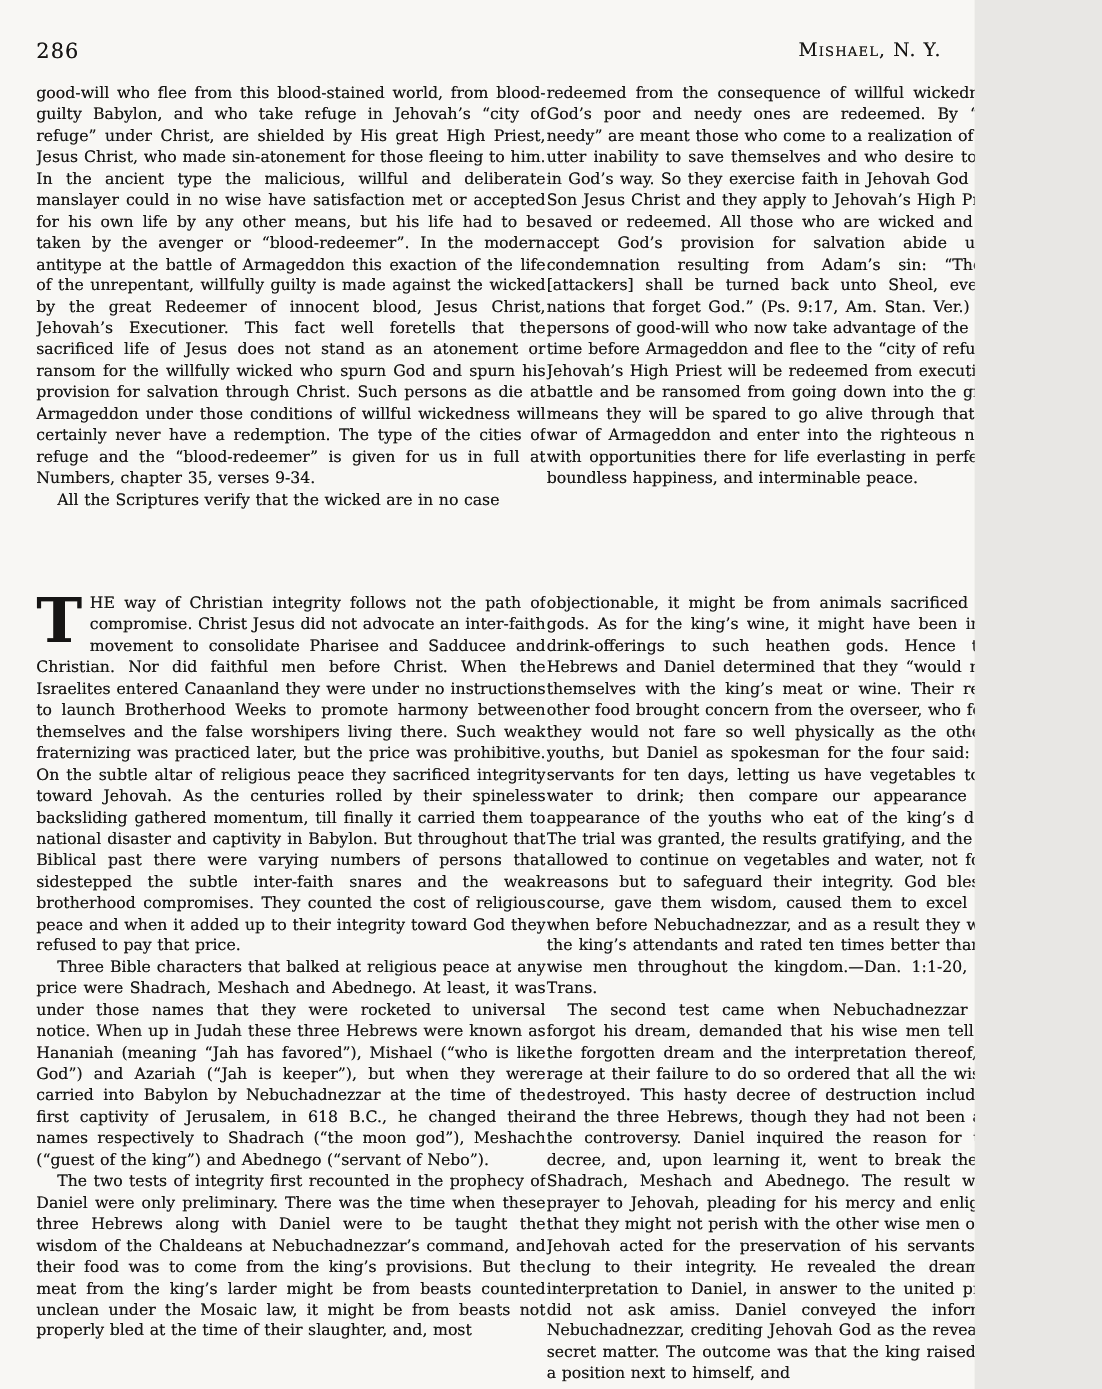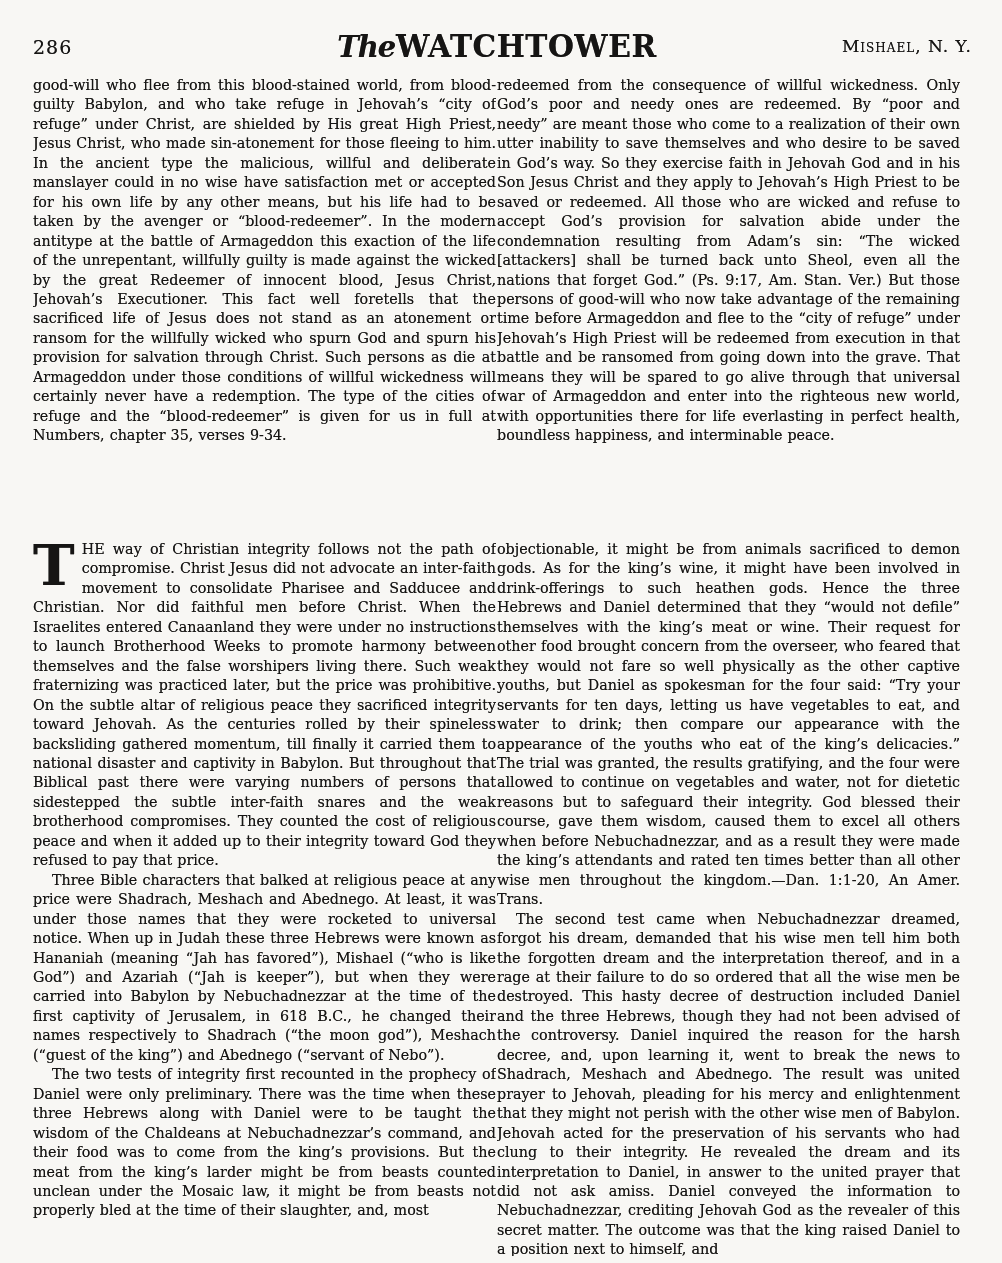--- a/index.html
+++ b/index.html
@@ -3,21 +3,21 @@
 <meta charset="utf-8">
 <style>
   html,body{margin:0;padding:0;}
   body{
     width:1002px;height:1263px;
     background:#e8e7e4;
     font-family:"DejaVu Serif", serif;
   }
   .page{
     position:relative;
-    width:1002px;height:1263px;
+    width:886px;height:1263px;
     background:#f8f7f4;
     color:#161514;
     overflow:hidden;
     text-shadow:0 0 0.45px rgba(20,18,16,0.65);
   }
   .running-head{
     position:absolute;
     top:28px;left:33px;right:30px;
     height:40px;
   }
@@ -76,29 +76,27 @@
     padding:3px 7px 0 0;
   }
 </style>
 </head>
 <body>
 
 <div class="page">
 
   <div class="running-head">
     <span class="page-number">286</span>
-    <div class="masthead">
-      <span class="the">The</span><span class="title">WATCHTOWER</span>
-    </div>
     <span class="location">Mishael, N. Y.</span>
   </div>
 
   <div class="cols first">
     <div class="col">
       <p><span>good-will who flee from this blood-stained world, from blood-guilty Babylon, and who take refuge in Jehovah’s “city of refuge” under Christ, are shielded by His great High Priest, Jesus Christ, who made sin-atonement for those fleeing to him. In the ancient type the malicious, willful and deliberate manslayer could in no wise have satisfaction met or accepted for his own life by any other means, but his life had to be taken by the avenger or “blood-redeemer”. In the modern antitype at the battle of Armageddon this exaction of the life of the unrepentant, willfully guilty is made against the wicked by the great Redeemer of innocent blood, Jesus Christ, Jehovah’s Executioner. This fact well foretells that the sacrificed life of Jesus does not stand as an atonement or ransom for the willfully wicked who spurn God and spurn his provision for salvation through Christ. Such persons as die at Armageddon under those conditions of willful wickedness will certainly never have a redemption. The type of the cities of refuge and the “blood-redeemer” is given for us in full at Numbers, chapter 35, verses 9-34.</span></p>
+      <p class="ind"><span>All the Scriptures verify that the wicked are in no case</span></p>
     </div>
     <div class="col">
       <p><span>redeemed from the consequence of willful wickedness. Only God’s poor and needy ones are redeemed. By “poor and needy” are meant those who come to a realization of their own utter inability to save themselves and who desire to be saved in God’s way. So they exercise faith in Jehovah God and in his Son Jesus Christ and they apply to Jehovah’s High Priest to be saved or redeemed. All those who are wicked and refuse to accept God’s provision for salvation abide under the condemnation resulting from Adam’s sin: “The wicked [attackers] shall be turned back unto Sheol, even all the nations that forget God.” (Ps. 9:17, </span><span class="it">Am. Stan. Ver.</span><span>) But those persons of good-will who now take advantage of the remaining time before Armageddon and flee to the “city of refuge” under Jehovah’s High Priest will be redeemed from execution in that battle and be ransomed from going down into the grave. That means they will be spared to go alive through that universal war of Armageddon and enter into the righteous new world, with opportunities there for life everlasting in perfect health, boundless happiness, and interminable peace.</span></p>
     </div>
   </div>
 
 
   <div class="cols second">
     <div class="col">
       <p><span class="dropcap">T</span><span>HE way of Christian integrity follows not the path of compromise. Christ Jesus did not advocate an inter-faith movement to consolidate Pharisee and Sadducee and Christian. Nor did faithful men before Christ. When the Israelites entered Canaanland they were under no instructions to launch Brotherhood Weeks to promote harmony between themselves and the false worshipers living there. Such weak fraternizing was practiced later, but the price was prohibitive. On the subtle altar of religious peace they sacrificed integrity toward Jehovah. As the centuries rolled by their spineless backsliding gathered momentum, till finally it carried them to national disaster and captivity in Babylon. But throughout that Biblical past there were varying numbers of persons that sidestepped the subtle inter-faith snares and the weak brotherhood compromises. They counted the cost of religious peace and when it added up to their integrity toward God they refused to pay that price.</span></p>

